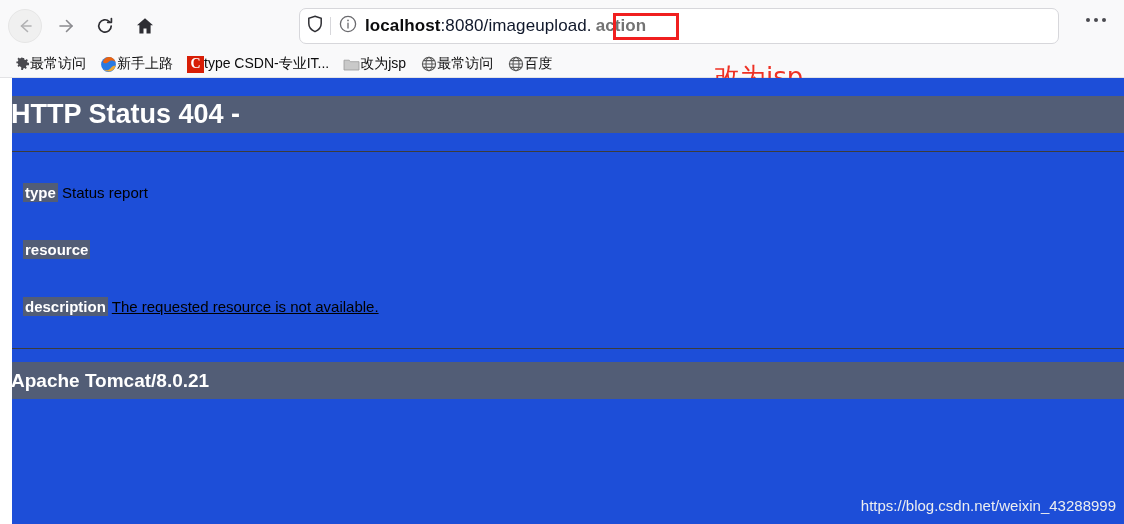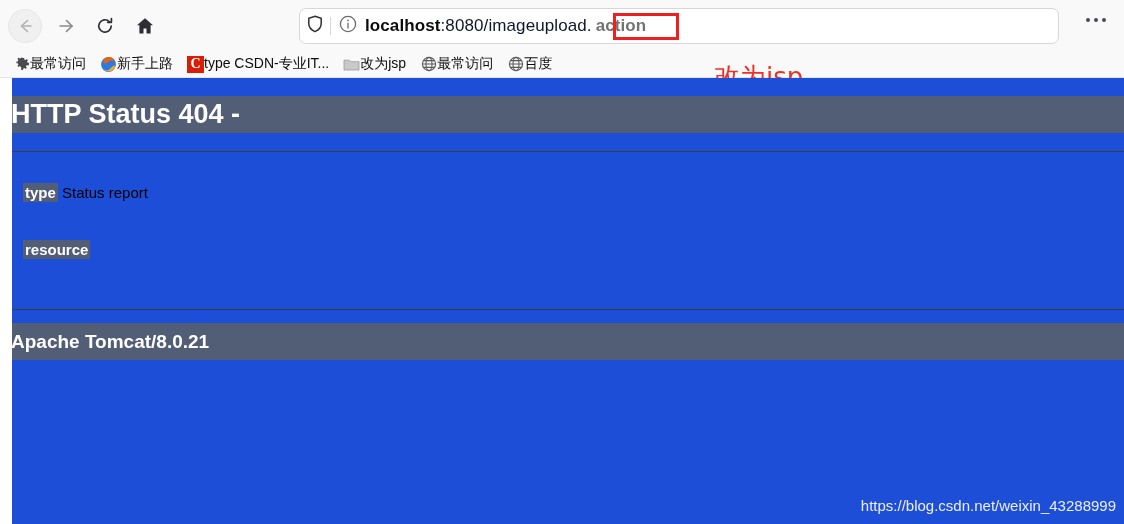--- a/index.html
+++ b/index.html
@@ -369,20 +369,24 @@
       <p class="tc-p">
         <span class="tc-label">type</span>
         <span>Status report</span>
       </p>
       <div style="height:18px"></div>
       <p class="tc-p">
         <span class="tc-label">resource</span>
         <span></span>
       </p>
       <div style="height:18px"></div>
+      <p class="tc-p">
+        <span class="tc-label">description</span>
+        <span class="tc-under">The requested resource is not available.</span>
+      </p>
     </div>
 
     <div style="height:22px"></div>
     <hr class="tc-hr">
     <div style="height:12px"></div>
 
     <div class="tc-banner tc-h3">Apache Tomcat/8.0.21</div>
   </div>
 </div>
 

